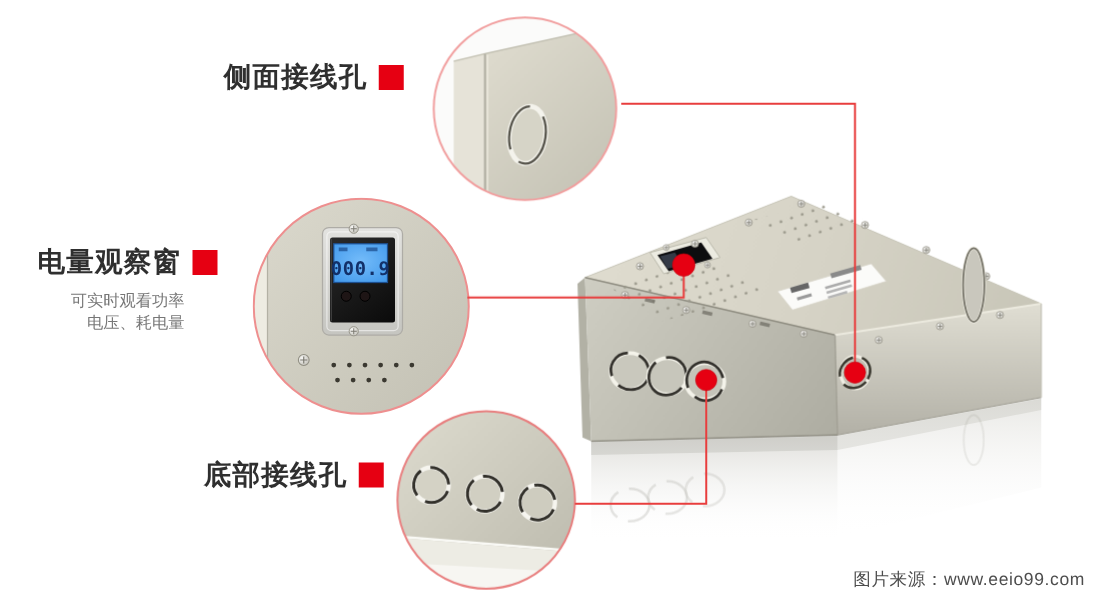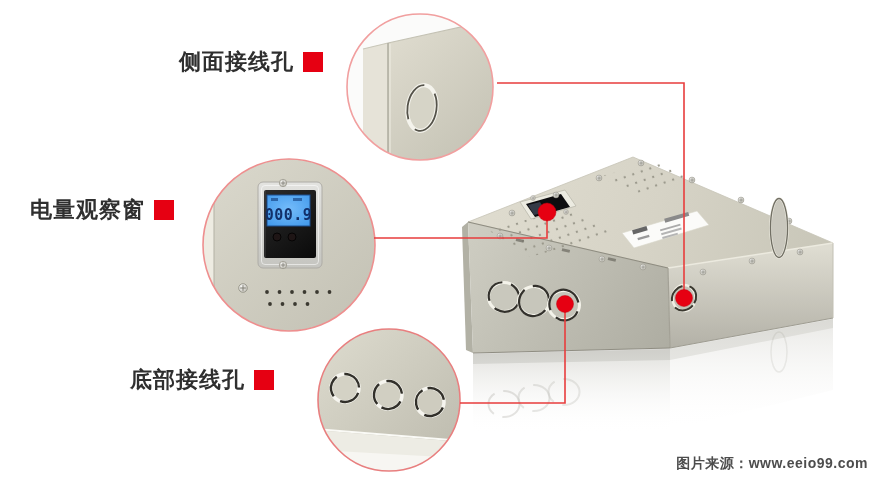--- a/index.html
+++ b/index.html
@@ -8,22 +8,22 @@
     font-family:"Liberation Sans","DejaVu Sans",sans-serif;
   }
   .scene{position:absolute;left:0;top:0;}
   .callout{position:absolute;display:flex;flex-direction:column;align-items:center;z-index:5;}
   .c-title-row{display:flex;align-items:center;gap:9px;}
   .c-title{font-size:22px;font-weight:bold;color:#2f2f2f;letter-spacing:1px;white-space:nowrap;}
   .c-square{width:20px;height:20px;background:#e60012;flex:0 0 auto;}
   .c-desc{margin-top:7px;text-align:right;font-size:13px;color:#777;line-height:17px;white-space:nowrap;}
   #callout-side{top:47px;right:557px;}
   #callout-meter{top:195px;right:706px;}
-  #callout-bottom{top:365px;right:606px;}
-  .watermark{position:absolute;right:12px;bottom:7px;font-size:14px;color:#4d4d4d;z-index:5;letter-spacing:.5px;font-weight:bold;}
+  #callout-bottom{top:365px;right:573px;}
+  .watermark{position:absolute;right:12px;bottom:7px;font-size:14px;color:#4d4d4d;z-index:5;letter-spacing:.5px;}
 </style>
 </head>
 <body>
 
 <div class="canvas">
 
   <svg class="scene" width="880" height="480" viewBox="0 0 880 480">
     <defs>
       <linearGradient id="gTop" x1="468" y1="170" x2="833" y2="290" gradientUnits="userSpaceOnUse">
         <stop offset="0" stop-color="#e0ddd0"></stop>
@@ -293,20 +293,24 @@
       <span class="c-title">侧面接线孔</span>
       <span class="c-square"></span>
     </div>
   </div>
 
   <div class="callout" id="callout-meter">
     <div class="c-title-row">
       <span class="c-title">电量观察窗</span>
       <span class="c-square"></span>
     </div>
+    <div class="c-desc">
+      <div>可实时观看功率</div>
+      <div>电压、耗电量</div>
+    </div>
   </div>
 
   <div class="callout" id="callout-bottom">
     <div class="c-title-row">
       <span class="c-title">底部接线孔</span>
       <span class="c-square"></span>
     </div>
     <div class="c-desc">
     </div>
   </div>

